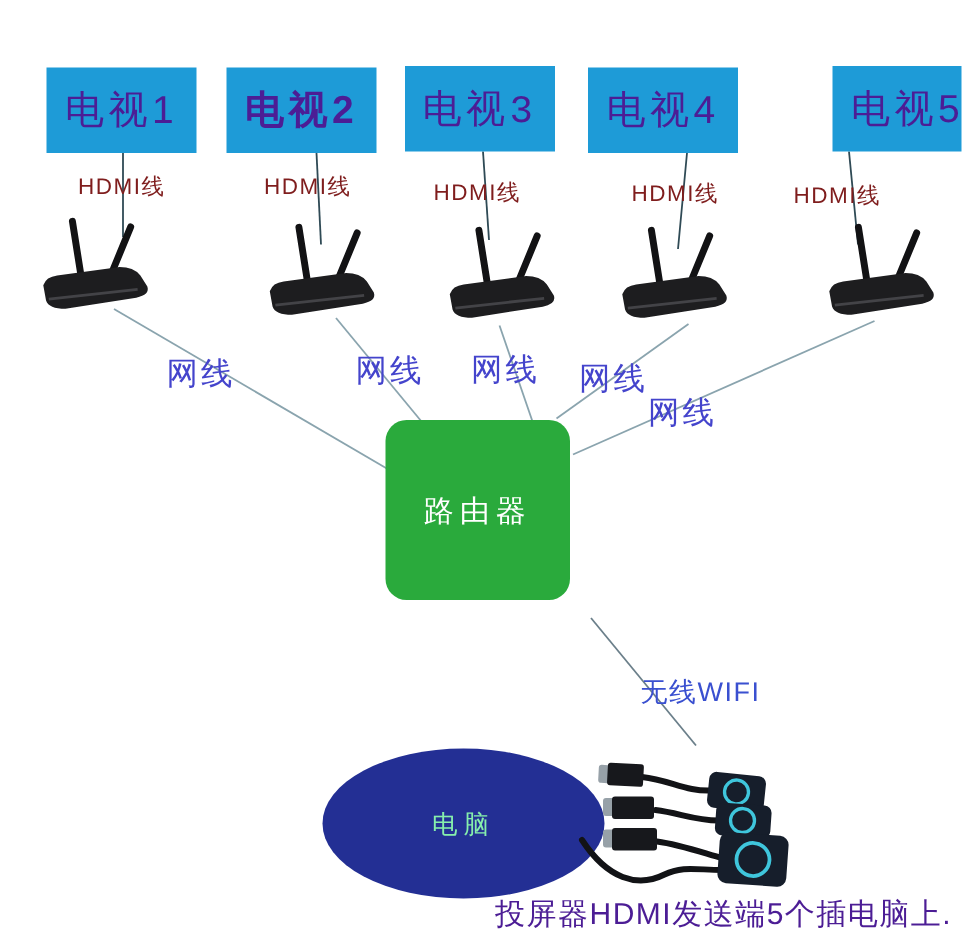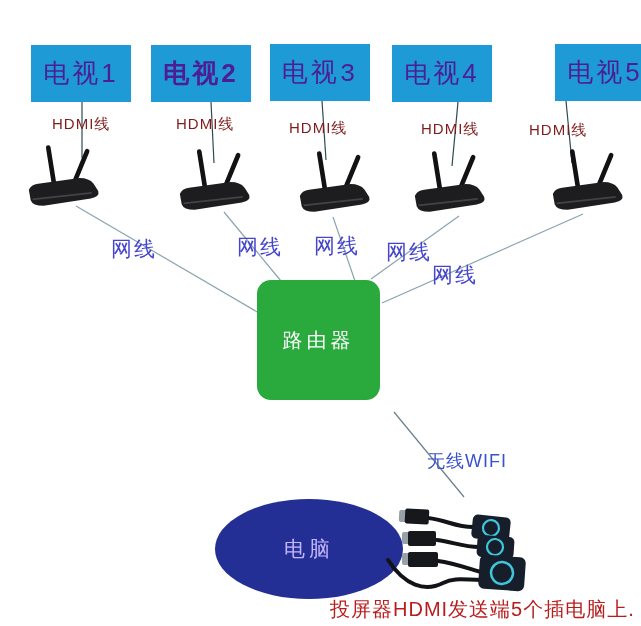--- a/index.html
+++ b/index.html
@@ -33,29 +33,29 @@
   
   .router-box{
     position:absolute;left:257px;top:280px;width:123px;height:120px;
     background:#2aaa3c;border-radius:14px;color:#ffffff;font-size:20px;
     letter-spacing:4px;display:flex;align-items:center;justify-content:center;
     z-index:2;
   }
   
   .computer{
     position:absolute;left:215px;top:499px;width:188px;height:100px;
-    background:#232f94;border-radius:50%;color:#c4b5fd;font-size:21px;
+    background:#232f94;border-radius:50%;color:#86efac;font-size:17px;
     letter-spacing:4px;display:flex;align-items:center;justify-content:center;
     z-index:2;
   }
   
   #dongles{position:absolute;left:385px;top:498px;width:160px;height:102px;z-index:3;}
   
   .caption{
-    position:absolute;left:330px;top:596px;color:#b91c1c;font-size:20px;
+    position:absolute;left:330px;top:596px;color:#4c1d95;font-size:20px;
     letter-spacing:1px;z-index:3;white-space:nowrap;
   }
 </style>
 </head>
 <body>
 
 <svg id="lines" viewBox="0 0 641 626">
 
   <line x1="82" y1="102" x2="82" y2="158" stroke="#2f4a55" stroke-width="1.2"></line>
   <line x1="211" y1="102" x2="214" y2="163" stroke="#2f4a55" stroke-width="1.2"></line>

